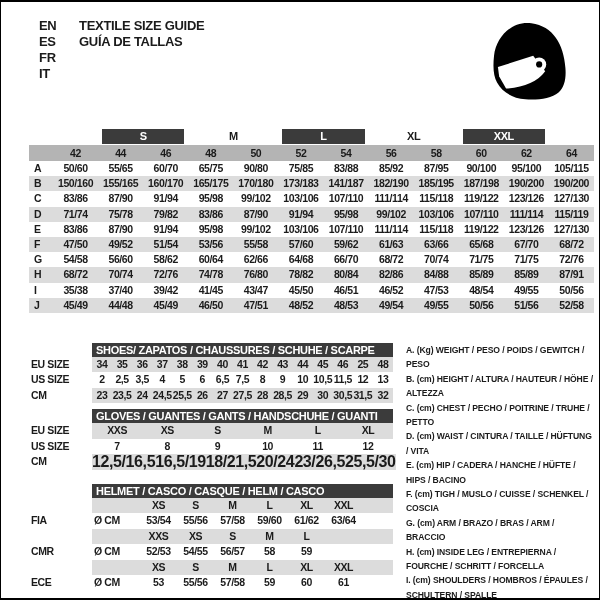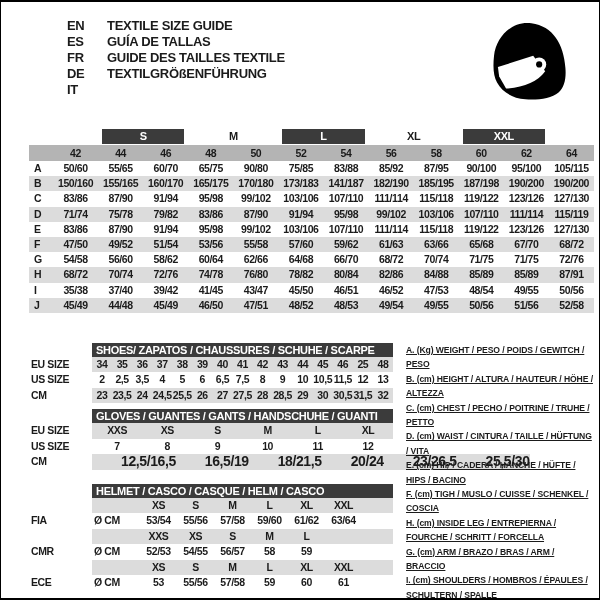--- a/index.html
+++ b/index.html
@@ -3,21 +3,21 @@
 <meta charset="utf-8">
 <style>
   html,body{margin:0;padding:0;}
   body{
     width:600px;height:600px;box-sizing:border-box;background:#fff;
     border-top:2px solid #000;border-bottom:2px solid #000;
     border-left:1px solid #000;border-right:1px solid #000;
     font-family:"Liberation Sans",sans-serif;font-weight:700;color:#1b1b1b;
     overflow:hidden;
   }
-  .header{position:relative;padding:16px 4px 0 38px;height:88px;margin-left:28px;}
+  .header{position:relative;padding:16px 4px 0 38px;height:88px;}
   .lang-row{display:flex;font-size:13px;line-height:16px;letter-spacing:-0.3px;}
   .lang-code{width:40px;}
   .helmet-icon{position:absolute;top:12px;right:28px;width:86px;height:94px;}
   
   #textile-table{margin:22px 5px 0 28px;}
   .t-row{display:grid;grid-template-columns:24px repeat(12,1fr);align-items:center;
          font-size:10.5px;letter-spacing:-0.4px;}
   .letters-row{height:17px;}
   .letter-box{background:#3b3b3b;color:#fff;text-align:center;height:15px;line-height:15px;
               margin:0 4px;font-size:11px;}
@@ -32,52 +32,47 @@
   .left-tables{width:362px;flex:0 0 362px;}
   .bar-row{display:flex;height:14px;}
   .label-spacer{width:61px;flex:0 0 61px;}
   .bar{flex:1;background:#3b3b3b;color:#fff;font-size:11px;line-height:14px;
        padding-left:4px;letter-spacing:-0.3px;white-space:nowrap;}
   .sub-row{display:flex;height:15.5px;line-height:15.5px;font-size:10.5px;letter-spacing:-0.4px;border-radius:7px;}
   .sub-label{width:61px;flex:0 0 61px;}
   .sub-strip{flex:1;display:flex;}
   .sub-strip.shade{background:#dcdcdc;}
   .s-cell{flex:1;text-align:center;white-space:nowrap;}
-  .s-cell.small{font-size:14px;padding-left:29px;}
+  .s-cell.small{font-size:16px;}
   .gap6{height:6px;} .gap14{height:14px;}
   
   .h-unit{width:46px;flex:0 0 46px;padding-left:2px;white-space:nowrap;}
   .h-cell{width:37px;flex:0 0 37px;text-align:center;white-space:nowrap;}
   .h-fill{flex:1;}
   
   #legend{flex:1;padding-left:13px;font-size:8.6px;line-height:14.4px;letter-spacing:-0.1px;}
-  .legend-item{white-space:normal;text-decoration:underline;}
+  .legend-item{white-space:normal;}
 </style>
 </head>
 <body>
 
 <div class="page">
 
   <div class="header">
     <div id="lang-list">
         <div class="lang-row">
           <span class="lang-code">EN</span>
           <span class="lang-title">TEXTILE SIZE GUIDE</span>
         </div>
         <div class="lang-row">
           <span class="lang-code">ES</span>
           <span class="lang-title">GUÍA DE TALLAS</span>
         </div>
         <div class="lang-row">
           <span class="lang-code">FR</span>
-          <span class="lang-title">GUIDE DES TAILLES TEXTILE</span>
-        </div>
-        <div class="lang-row">
-          <span class="lang-code">DE</span>
-          <span class="lang-title">TEXTILGRÖßENFÜHRUNG</span>
         </div>
         <div class="lang-row">
           <span class="lang-code">IT</span>
         </div>
       </div>
     <div class="helmet-icon">
       <svg viewBox="0 0 100 100" width="86" height="94">
         <path d="M54 6 C 31 3 13 22 10.5 44 C 9 58 10 68 14 75 C 20 86 32 93.5 47 94.5 C 62 95.5 77 93.5 85.5 86.5 C 92.5 80.5 94.5 70 93.5 58 C 91.5 30 79 9.5 54 6 Z" fill="#000"></path>
         <path d="M15 57 L 56 44 L 70 62 C 61.5 74 45 81 24.5 82 L 16.5 68 Z" fill="#fff"></path>
         <circle cx="63" cy="54" r="8.2" fill="#fff"></circle>
@@ -465,19 +460,19 @@
       </div>
 
     </div>
     <div id="legend">
         <div class="legend-item">A. (Kg) WEIGHT / PESO / POIDS / GEWITCH / PESO</div>
         <div class="legend-item">B. (cm) HEIGHT / ALTURA / HAUTEUR / HÖHE / ALTEZZA</div>
         <div class="legend-item">C. (cm) CHEST / PECHO / POITRINE / TRUHE / PETTO</div>
         <div class="legend-item">D. (cm) WAIST / CINTURA / TAILLE / HÜFTUNG / VITA</div>
         <div class="legend-item">E. (cm) HIP / CADERA / HANCHE / HÜFTE / HIPS / BACINO</div>
         <div class="legend-item">F. (cm) TIGH / MUSLO / CUISSE / SCHENKEL / COSCIA</div>
+        <div class="legend-item">G. (cm) ARM / BRAZO / BRAS / ARM / BRACCIO</div>
         <div class="legend-item">H. (cm) INSIDE LEG / ENTREPIERNA / FOURCHE / SCHRITT / FORCELLA</div>
-        <div class="legend-item">G. (cm) ARM / BRAZO / BRAS / ARM / BRACCIO</div>
         <div class="legend-item">I. (cm) SHOULDERS / HOMBROS / ÉPAULES / SCHULTERN / SPALLE</div>
       </div>
   </div>
 
 </div>
 
 </body></html>

